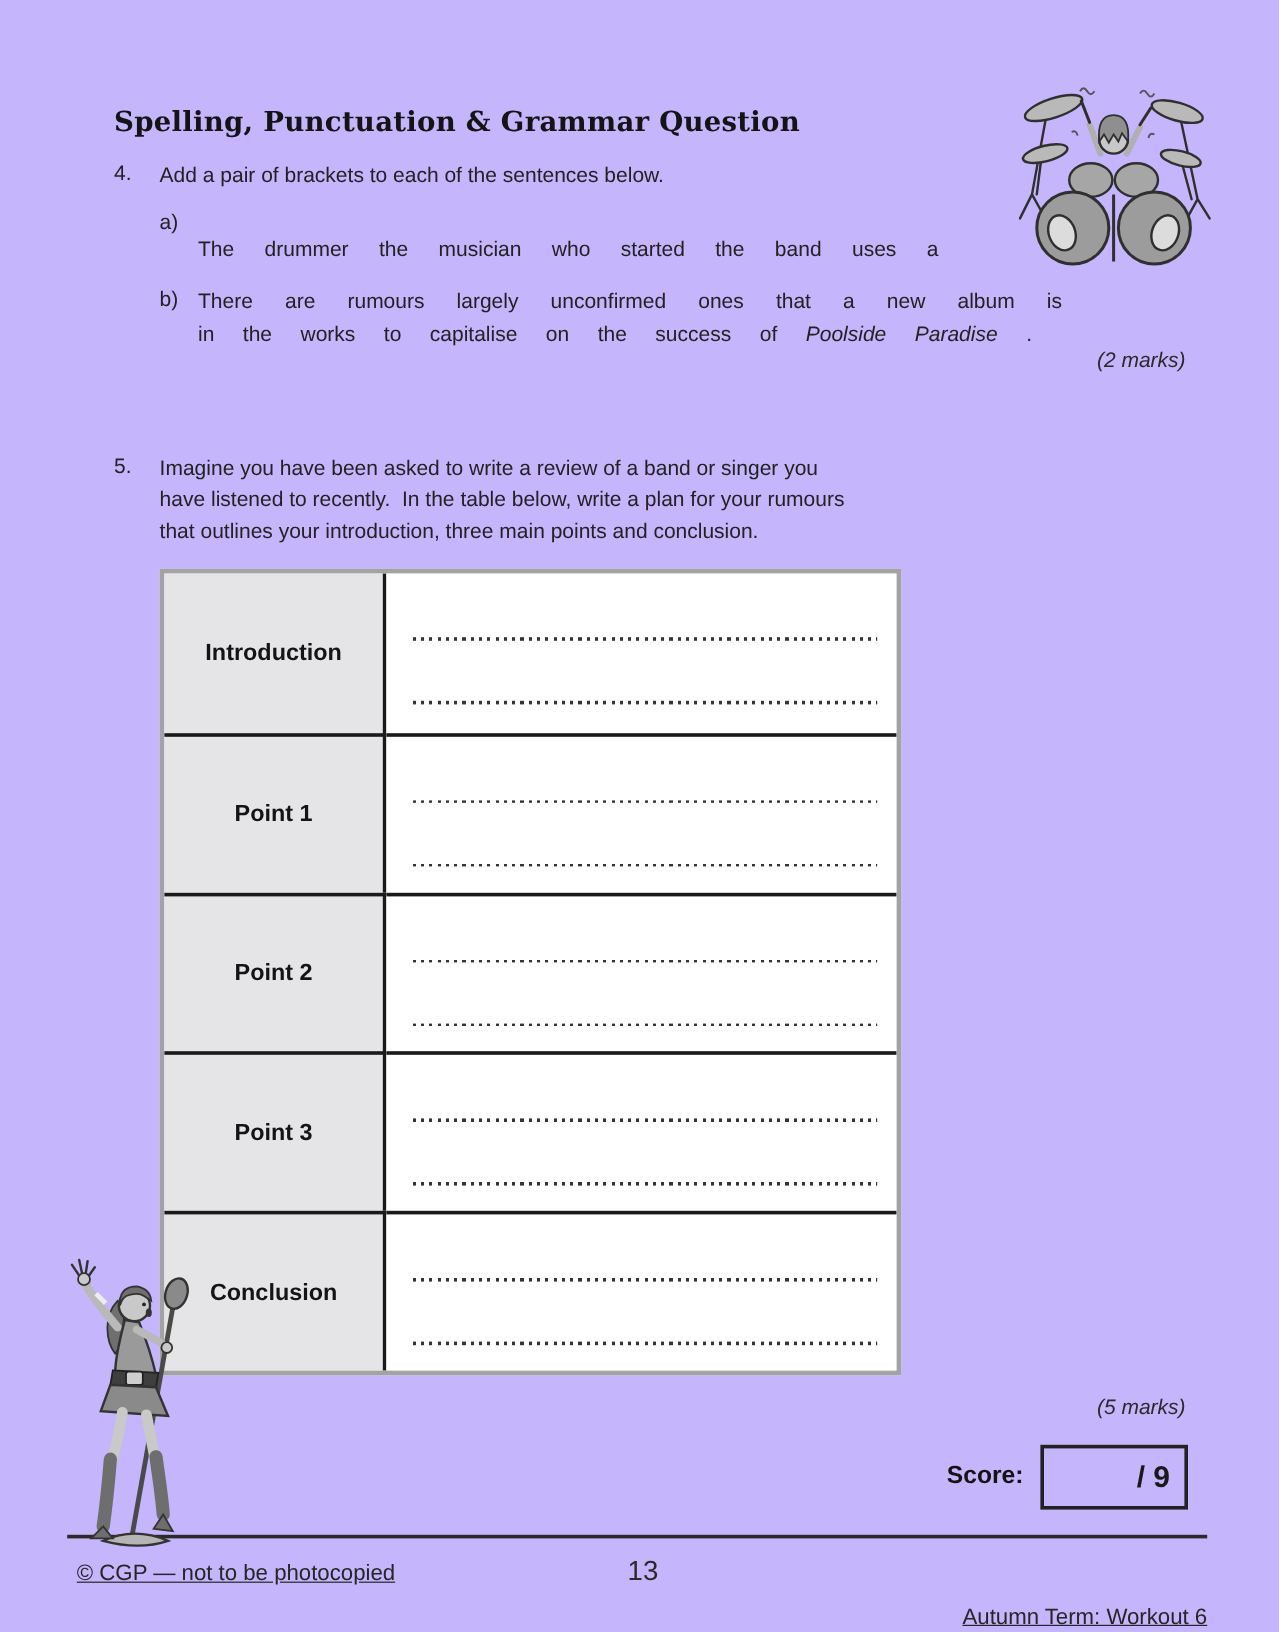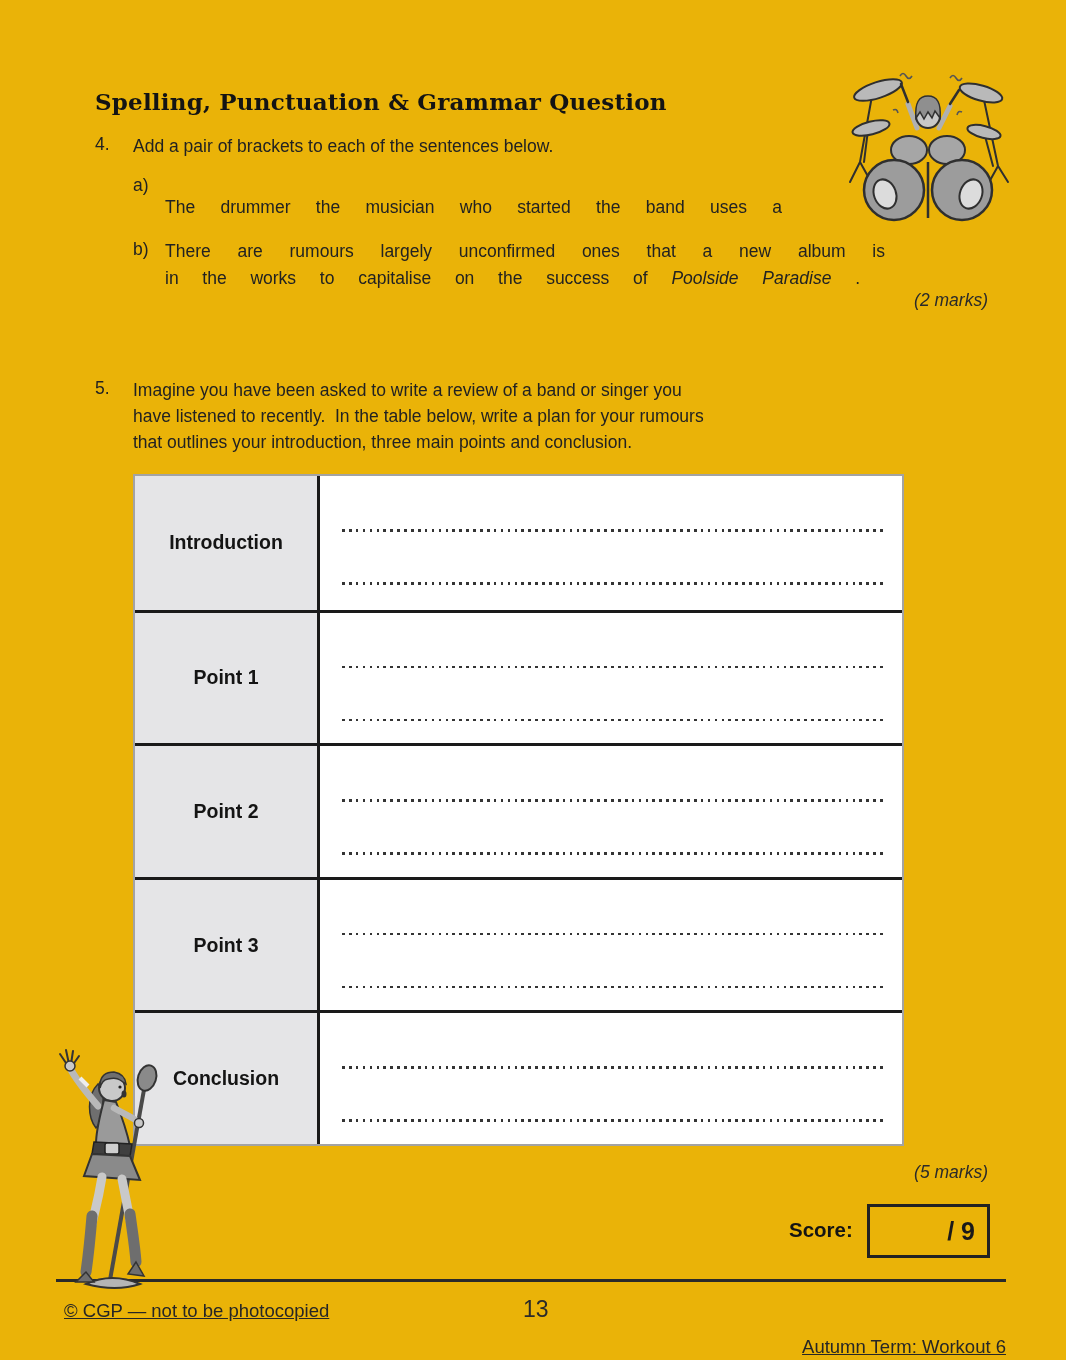--- a/index.html
+++ b/index.html
@@ -1,20 +1,20 @@
 <!DOCTYPE html>
 <html><head>
 <meta charset="utf-8">
 <style>
   * { margin:0; padding:0; box-sizing:border-box; }
   html,body { background:#ffffff; }
   .page {
     position:relative;
     width:1066px; height:1360px;
-    background:#eab308;
+    background:#c4b5fd;
     font-family:"Liberation Sans", sans-serif;
     color:#1b1b1b;
     overflow:hidden;
   }
   .abs { position:absolute; }
 
   .section-heading {
     font-family:"DejaVu Serif", serif;
     font-weight:700;
     font-size:23px;
@@ -32,22 +32,22 @@
     text-align:justify; text-align-last:justify;
     word-spacing:5px; white-space:normal;
   }
   .jline i { font-style:italic; }
 
   .marks { font-style:italic; font-size:17.5px; color:#2a2a2a; }
 
   
   .plan-table {
     position:absolute; left:133px; top:474px;
-    width:771px; height:672px;
-    border:2px solid #a3a3a3;
+    width:618px; height:672px;
+    border:4px solid #a3a3a3;
     display:grid;
     grid-template-columns:185px 1fr;
     grid-auto-rows:1fr;
     background:#fff;
   }
   .label-cell {
     background:#e5e5e7;
     border-right:3px solid #1a1a1a;
     display:flex; align-items:center; justify-content:center;
     font-weight:700; font-size:19.5px; color:#141414;

